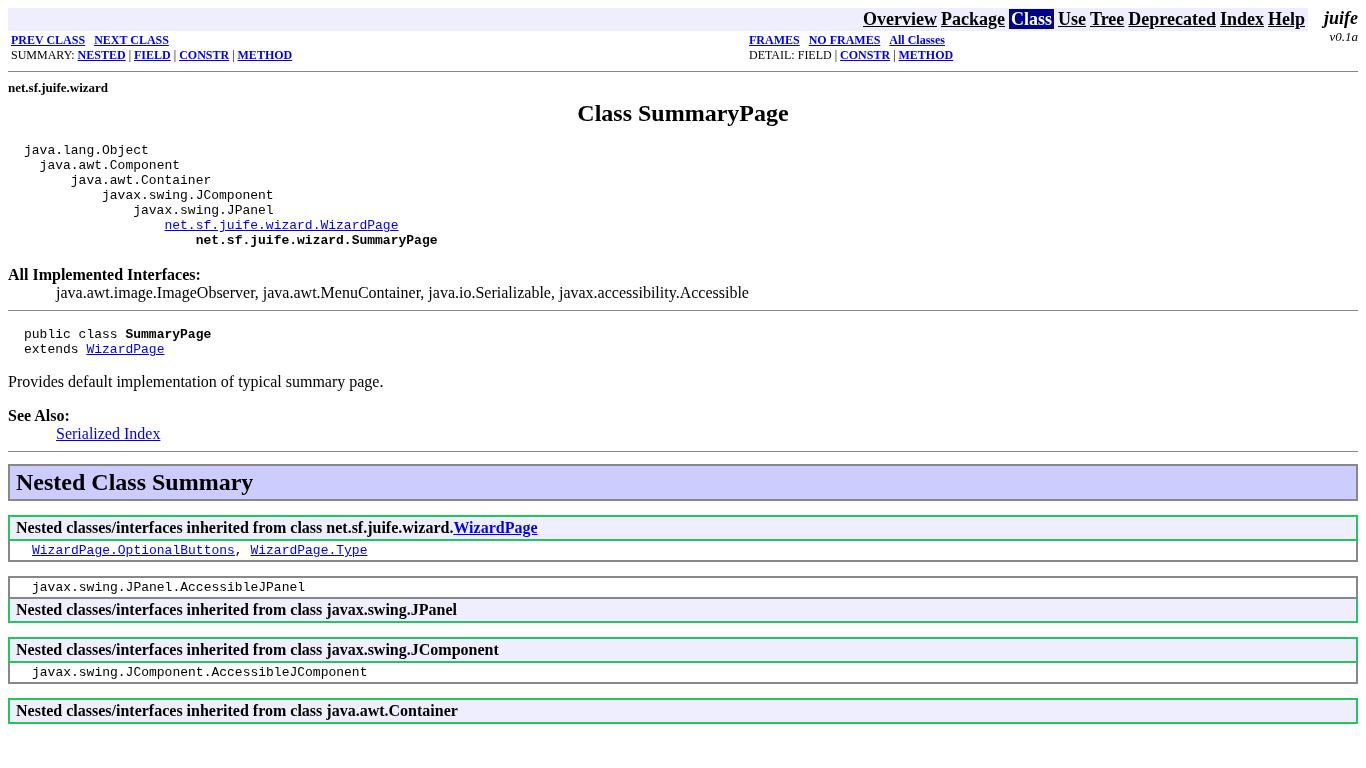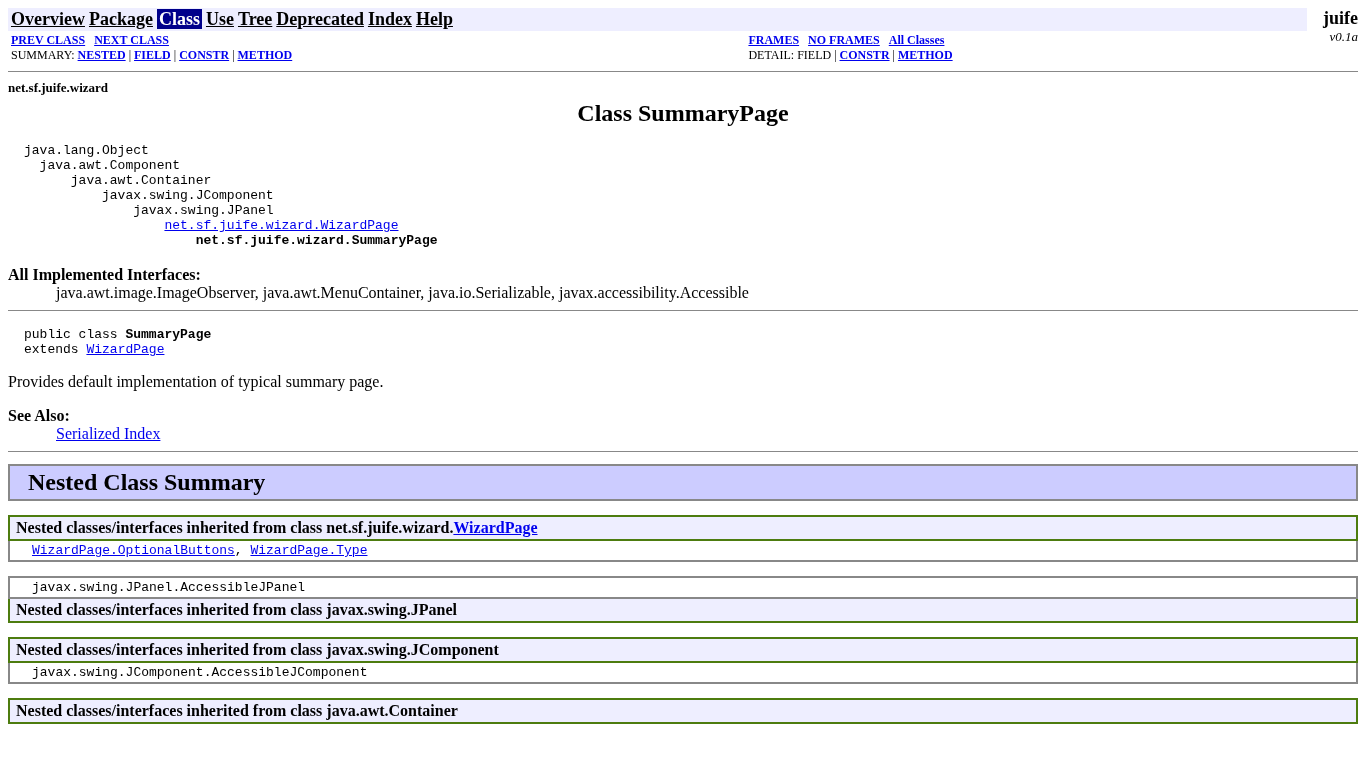--- a/index.html
+++ b/index.html
@@ -20,37 +20,38 @@
   }
   .navbar-table {
     width: 100%;
     background: #EEEEFF;
     border-collapse: collapse;
   }
   .navbar-table td {
     padding: 1px 3px;
     vertical-align: top;
   }
-  .nav-cell { white-space: nowrap; }
+  .nav-cell { white-space: nowrap; text-align: right; }
   .nav-item {
     font-size: 18px;
     font-weight: bold;
   }
   .nav-item a { color: #000000; }
   .nav-active {
     background: #00008B;
     color: #ffffff;
     padding: 0 2px;
   }
   .brand-cell {
     padding-left: 16px;
     text-align: right;
     white-space: nowrap;
   }
   .brand-title {
+    font-style: italic;
     font-weight: bold;
     font-size: 18px;
   }
   .brand-version {
     font-style: italic;
     font-size: 13px;
   }
   .subnav {
     font-size: 12px;
     margin-top: 2px;
@@ -78,33 +79,33 @@
     width: 100%;
     border-collapse: collapse;
     margin-top: 12px;
   }
   .section-table th {
     background: #CCCCFF;
     text-align: left;
     font-size: 24px;
     font-weight: bold;
     border: 2px solid #888;
-    padding: 3px 18px;
+    padding: 3px 6px;
   }
   .inherit-table {
     width: 100%;
     border-collapse: collapse;
     margin-top: 14px;
   }
   .inherit-table th {
     background: #EEEEFF;
     text-align: left;
     font-size: 16px;
     font-weight: bold;
-    border: 2px solid #4d7c0f;
+    border: 2px solid #22c55e;
     padding: 2px 6px;
   }
   .inherit-table td {
     border: 2px solid #888;
     padding: 2px 22px;
     font-family: "Courier New", Courier, monospace;
     font-size: 13px;
   }
   .inherit-table td a { font-family: "Courier New", Courier, monospace; }
   .sep { color: #000; }

